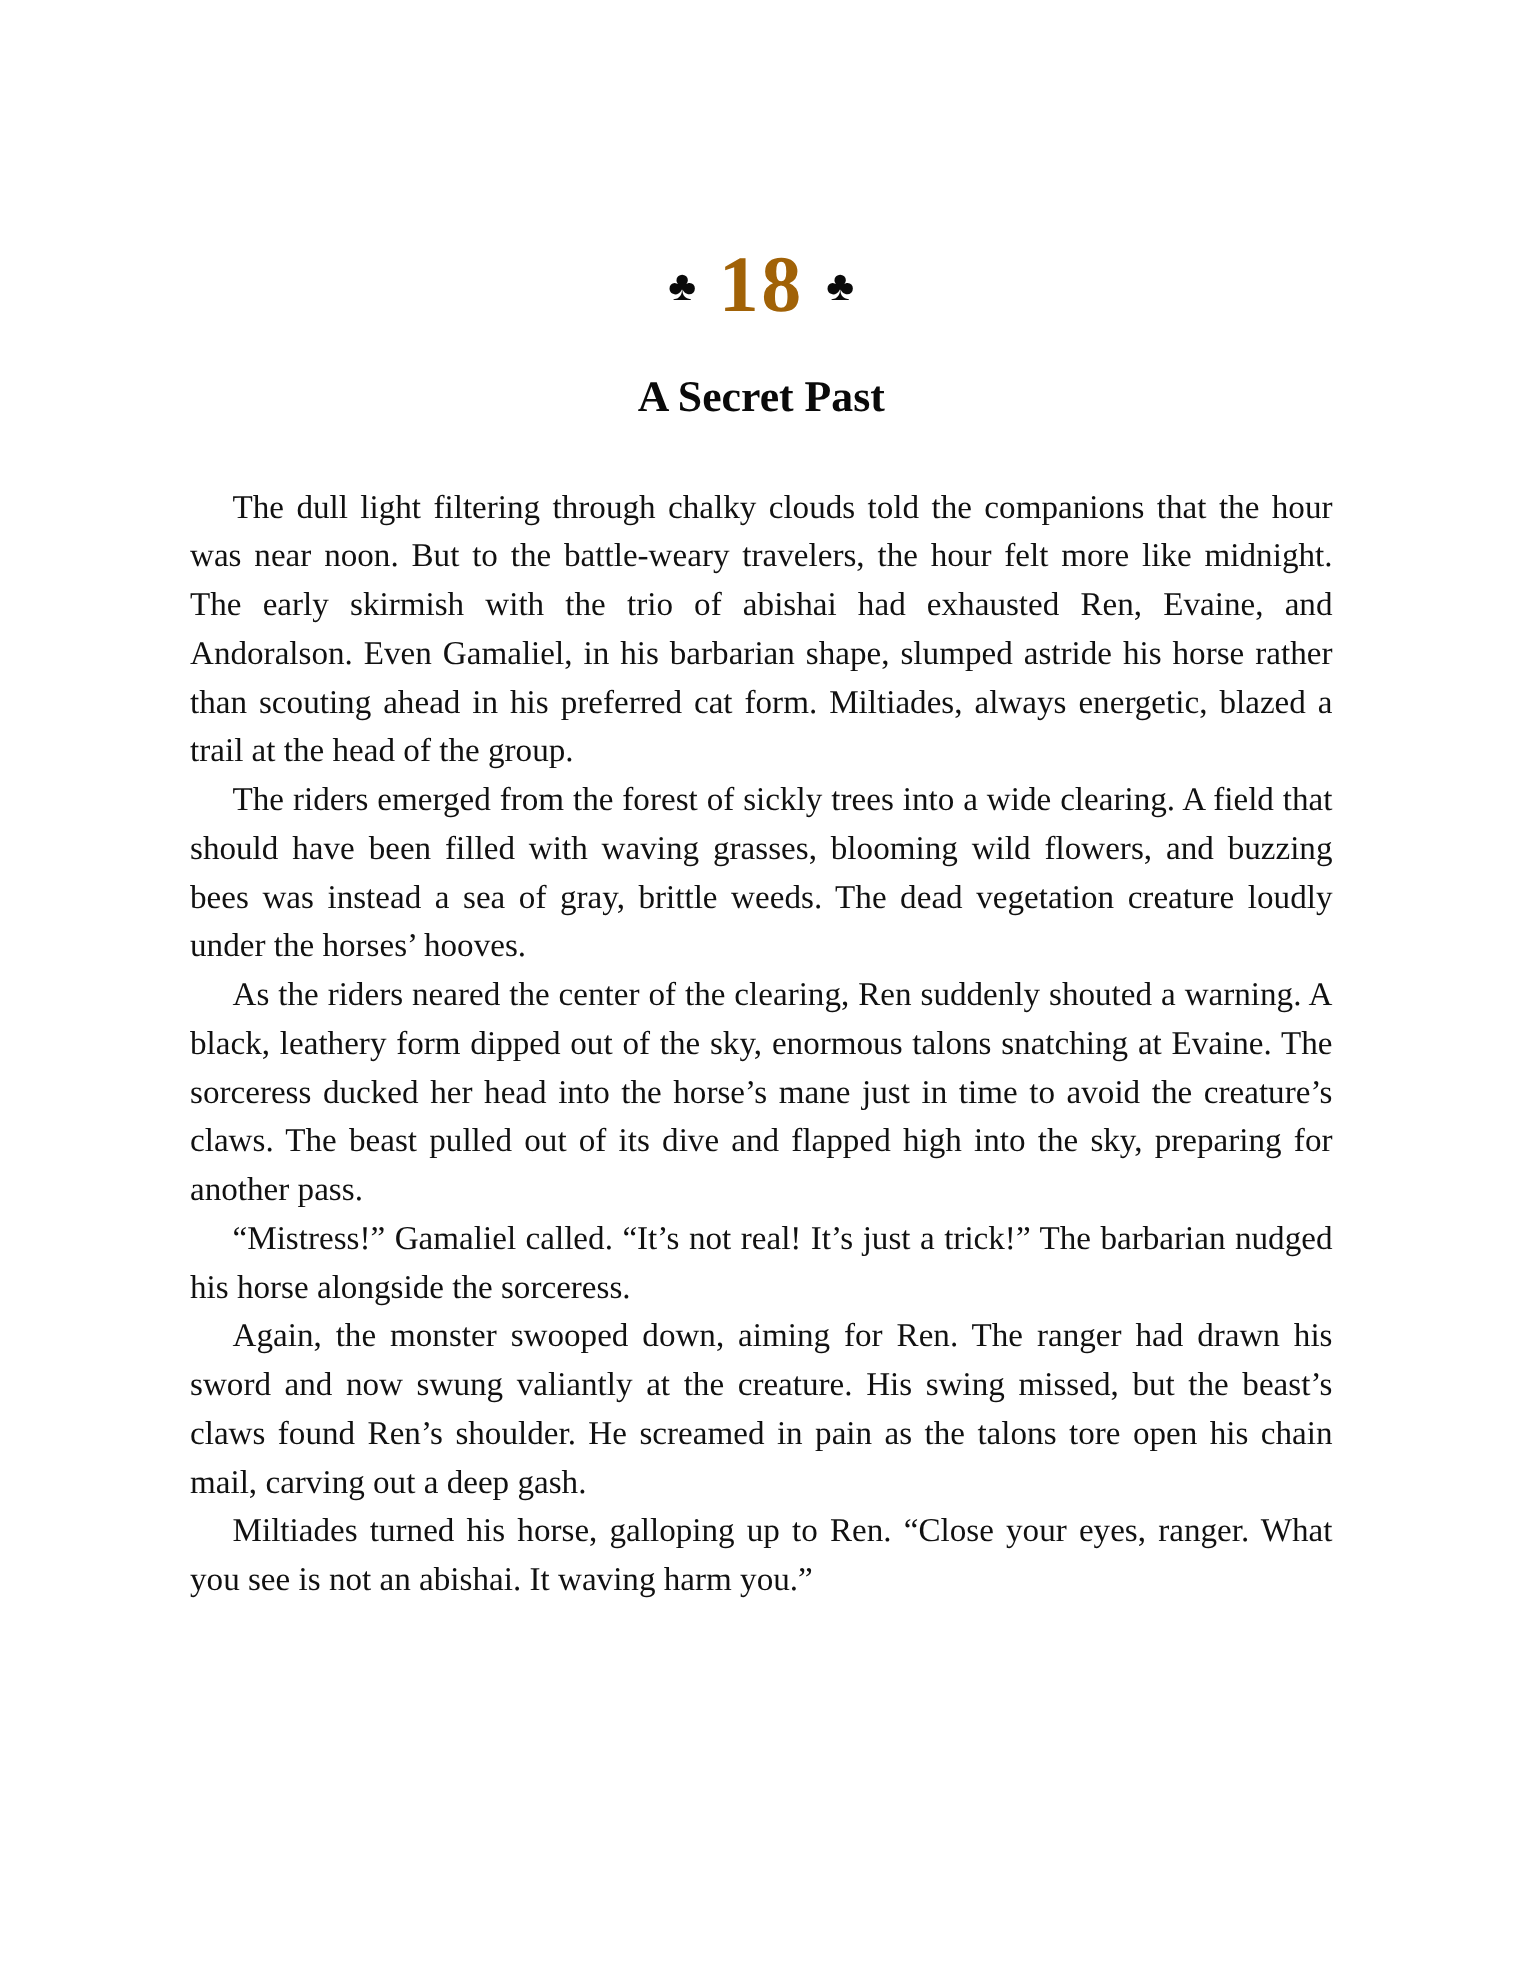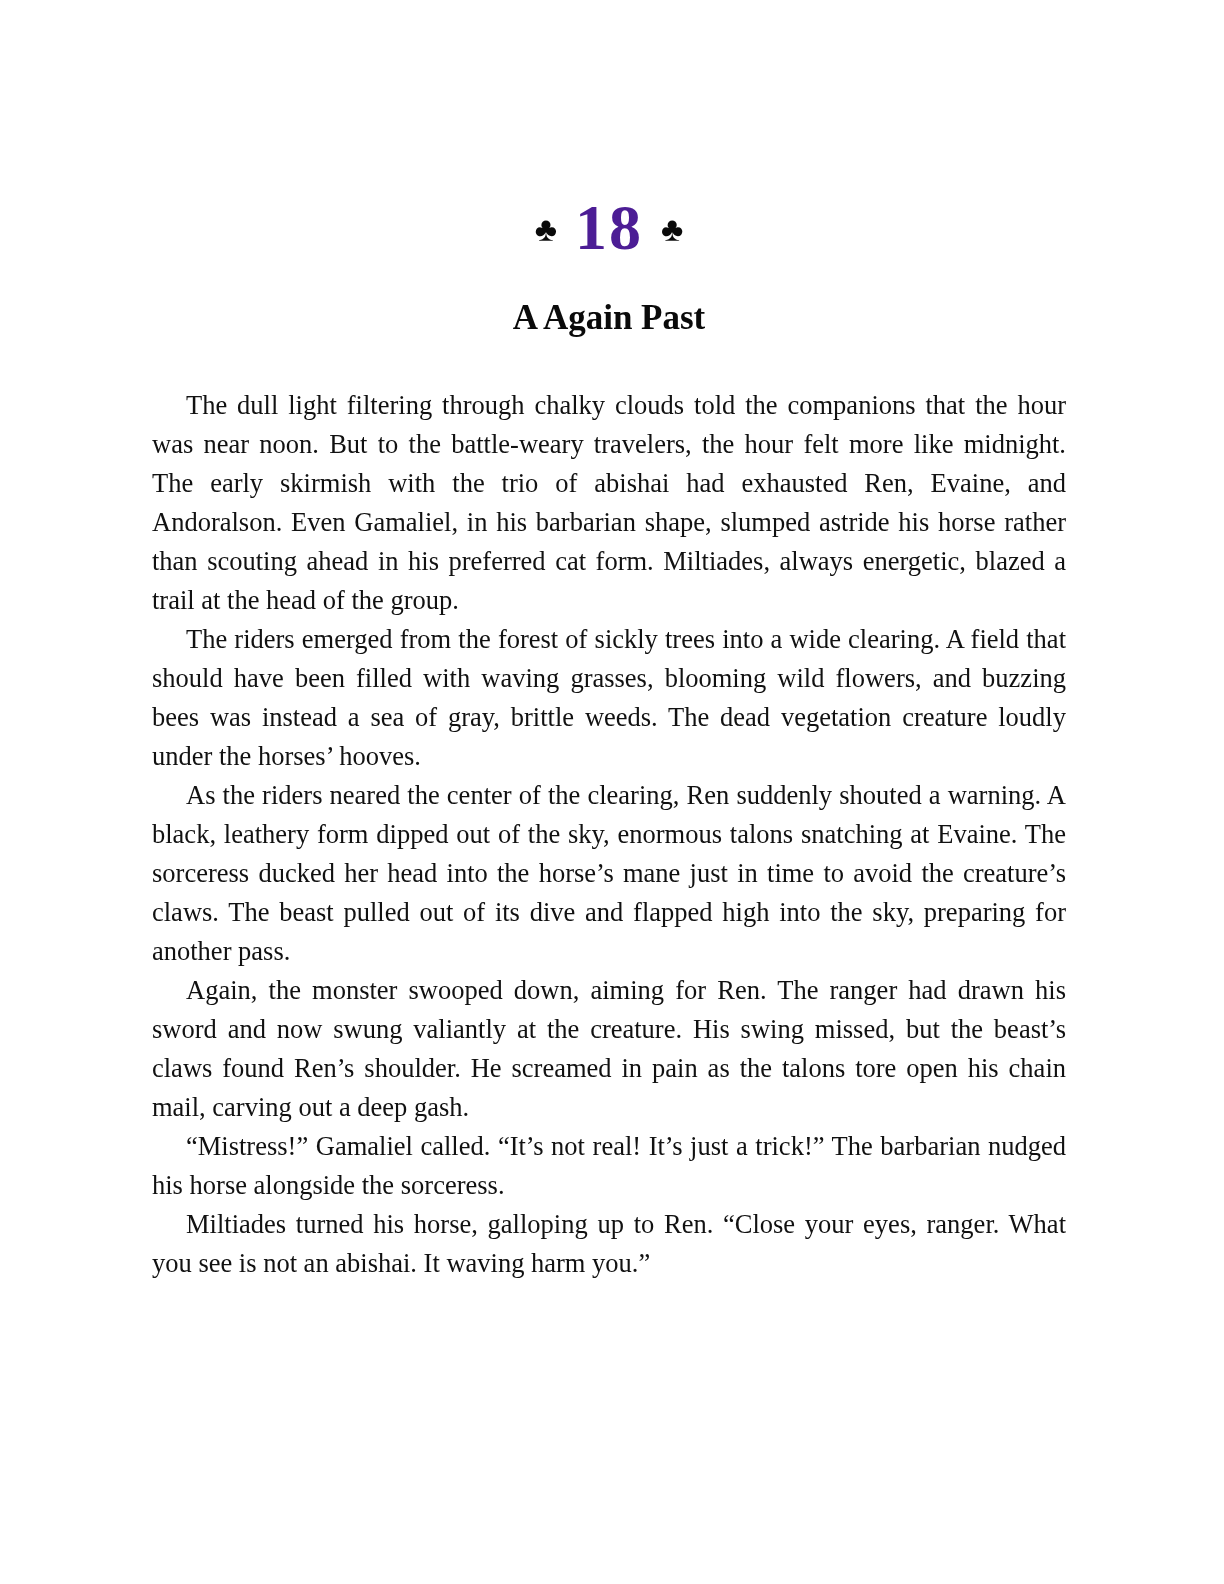--- a/index.html
+++ b/index.html
@@ -34,21 +34,21 @@
     font-size: 34px;
     line-height: 1;
     color: #0a0a0a;
     transform: translateY(2px);
   }
   .chapter-number {
     font-size: 64px;
     font-weight: 700;
     line-height: 1;
     letter-spacing: 2px;
-    color: #4c1d95;
+    color: #a16207;
   }
   .chapter-title {
     margin-top: 38px;
     font-size: 35px;
     font-weight: 700;
     color: #0a0a0a;
   }
   .body-text {
     margin-top: 48px;
     font-size: 26.5px;
@@ -65,25 +65,25 @@
 <body>
 
 <div class="page">
 
   <div class="chapter-header">
     <div class="chapter-number-row">
       <span class="ornament">♣</span>
       <span class="chapter-number">18</span>
       <span class="ornament">♣</span>
     </div>
-    <div class="chapter-title">A Again Past</div>
+    <div class="chapter-title">A Secret Past</div>
   </div>
 
   <div class="body-text">
     <p>The dull light filtering through chalky clouds told the companions that the hour was near noon. But to the battle-weary travelers, the hour felt more like midnight. The early skirmish with the trio of abishai had exhausted Ren, Evaine, and Andoralson. Even Gamaliel, in his barbarian shape, slumped astride his horse rather than scouting ahead in his preferred cat form. Miltiades, always energetic, blazed a trail at the head of the group.</p>
     <p>The riders emerged from the forest of sickly trees into a wide clearing. A field that should have been filled with waving grasses, blooming wild flowers, and buzzing bees was instead a sea of gray, brittle weeds. The dead vegetation creature loudly under the horses’ hooves.</p>
     <p>As the riders neared the center of the clearing, Ren suddenly shouted a warning. A black, leathery form dipped out of the sky, enormous talons snatching at Evaine. The sorceress ducked her head into the horse’s mane just in time to avoid the creature’s claws. The beast pulled out of its dive and flapped high into the sky, preparing for another pass.</p>
+    <p>“Mistress!” Gamaliel called. “It’s not real! It’s just a trick!” The barbarian nudged his horse alongside the sorceress.</p>
     <p>Again, the monster swooped down, aiming for Ren. The ranger had drawn his sword and now swung valiantly at the creature. His swing missed, but the beast’s claws found Ren’s shoulder. He screamed in pain as the talons tore open his chain mail, carving out a deep gash.</p>
-    <p>“Mistress!” Gamaliel called. “It’s not real! It’s just a trick!” The barbarian nudged his horse alongside the sorceress.</p>
     <p>Miltiades turned his horse, galloping up to Ren. “Close your eyes, ranger. What you see is not an abishai. It waving harm you.”</p>
   </div>
 
 </div>
 
 </body></html>

